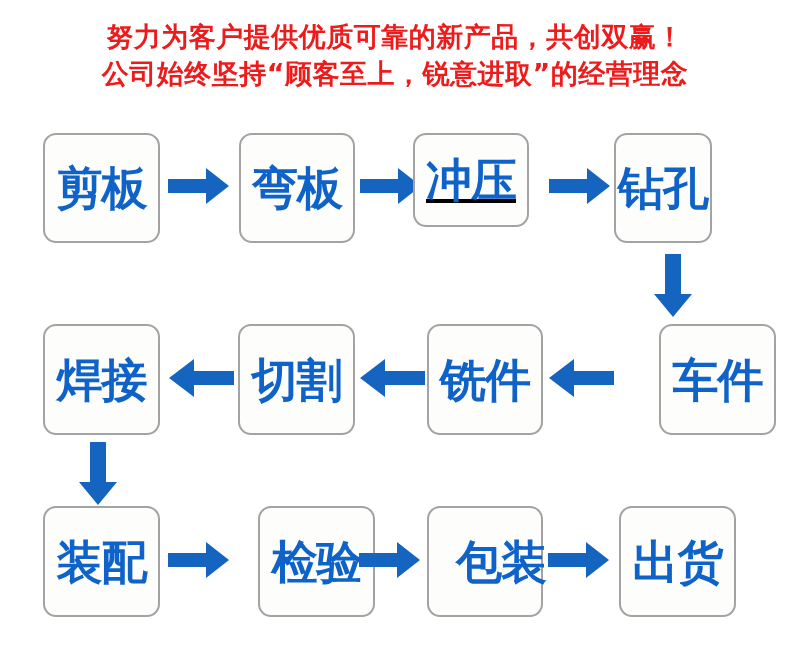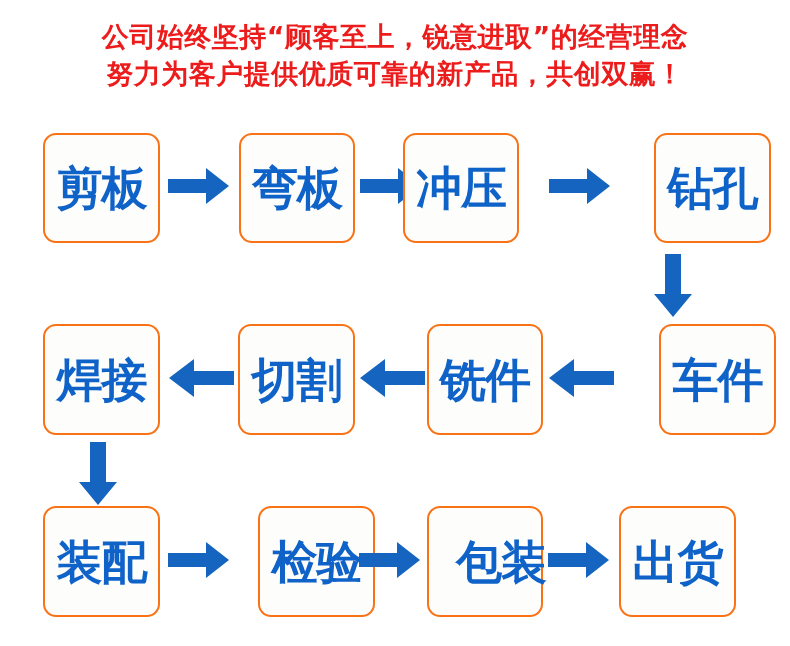--- a/index.html
+++ b/index.html
@@ -35,21 +35,21 @@
   .headline-line {
     display: block;
     white-space: nowrap;
   }
 
   
   .node {
     position: absolute;
     box-sizing: border-box;
     background: #FDFDFC;
-    border: 2px solid #f97316;
+    border: 2px solid #a3a3a3;
     border-radius: 13px;
     display: flex;
     align-items: center;
     justify-content: center;
     text-align: center;
   }
   .node-label {
     color: #0F63C8;
     font-weight: bold;
     font-size: 46px;
@@ -66,22 +66,22 @@
   .arrow svg {
     display: block;
   }
 </style>
 </head>
 <body>
 
 <div id="canvas">
 
   <div class="headline">
+    <span class="headline-line">努力为客户提供优质可靠的新产品，共创双赢！</span>
     <span class="headline-line">公司始终坚持“顾客至上，锐意进取”的经营理念</span>
-    <span class="headline-line">努力为客户提供优质可靠的新产品，共创双赢！</span>
   </div>
 
   <div class="node" style="left:43px; top:133px; width:117px; height:110px;">
     <span class="node-label">剪板</span>
   </div>
 
   <div class="arrow" style="left:168px; top:166px; width:62px; height:40px;">
     <svg width="62" height="40" viewBox="0 0 62 40">
       <path d="M0,13 L38,13 L38,2 L61,20 L38,38 L38,27 L0,27 Z" fill="#1565C0"></path>
     </svg>
@@ -90,31 +90,31 @@
   <div class="node" style="left:239px; top:133px; width:116px; height:110px;">
     <span class="node-label">弯板</span>
   </div>
 
   <div class="arrow" style="left:360px; top:166px; width:62px; height:40px;">
     <svg width="62" height="40" viewBox="0 0 62 40">
       <path d="M0,13 L38,13 L38,2 L61,20 L38,38 L38,27 L0,27 Z" fill="#1565C0"></path>
     </svg>
   </div>
 
-  <div class="node" style="left:403px; top:133px; width:116px; height:110px;">
+  <div class="node" style="left:413px; top:133px; width:116px; height:94px;text-decoration:underline;">
     <span class="node-label">冲压</span>
   </div>
 
   <div class="arrow" style="left:549px; top:166px; width:62px; height:40px;">
     <svg width="62" height="40" viewBox="0 0 62 40">
       <path d="M0,13 L38,13 L38,2 L61,20 L38,38 L38,27 L0,27 Z" fill="#1565C0"></path>
     </svg>
   </div>
 
-  <div class="node" style="left:654px; top:133px; width:117px; height:110px;">
+  <div class="node" style="left:614px; top:133px; width:98px; height:110px;">
     <span class="node-label">钻孔</span>
   </div>
 
   <div class="arrow" style="left:652px; top:254px; width:42px; height:64px;">
     <svg width="42" height="64" viewBox="0 0 42 64">
       <path d="M13,0 L29,0 L29,40 L40,40 L21,63 L2,40 L13,40 Z" fill="#1565C0"></path>
     </svg>
   </div>
 
   <div class="node" style="left:43px; top:324px; width:117px; height:111px;">

